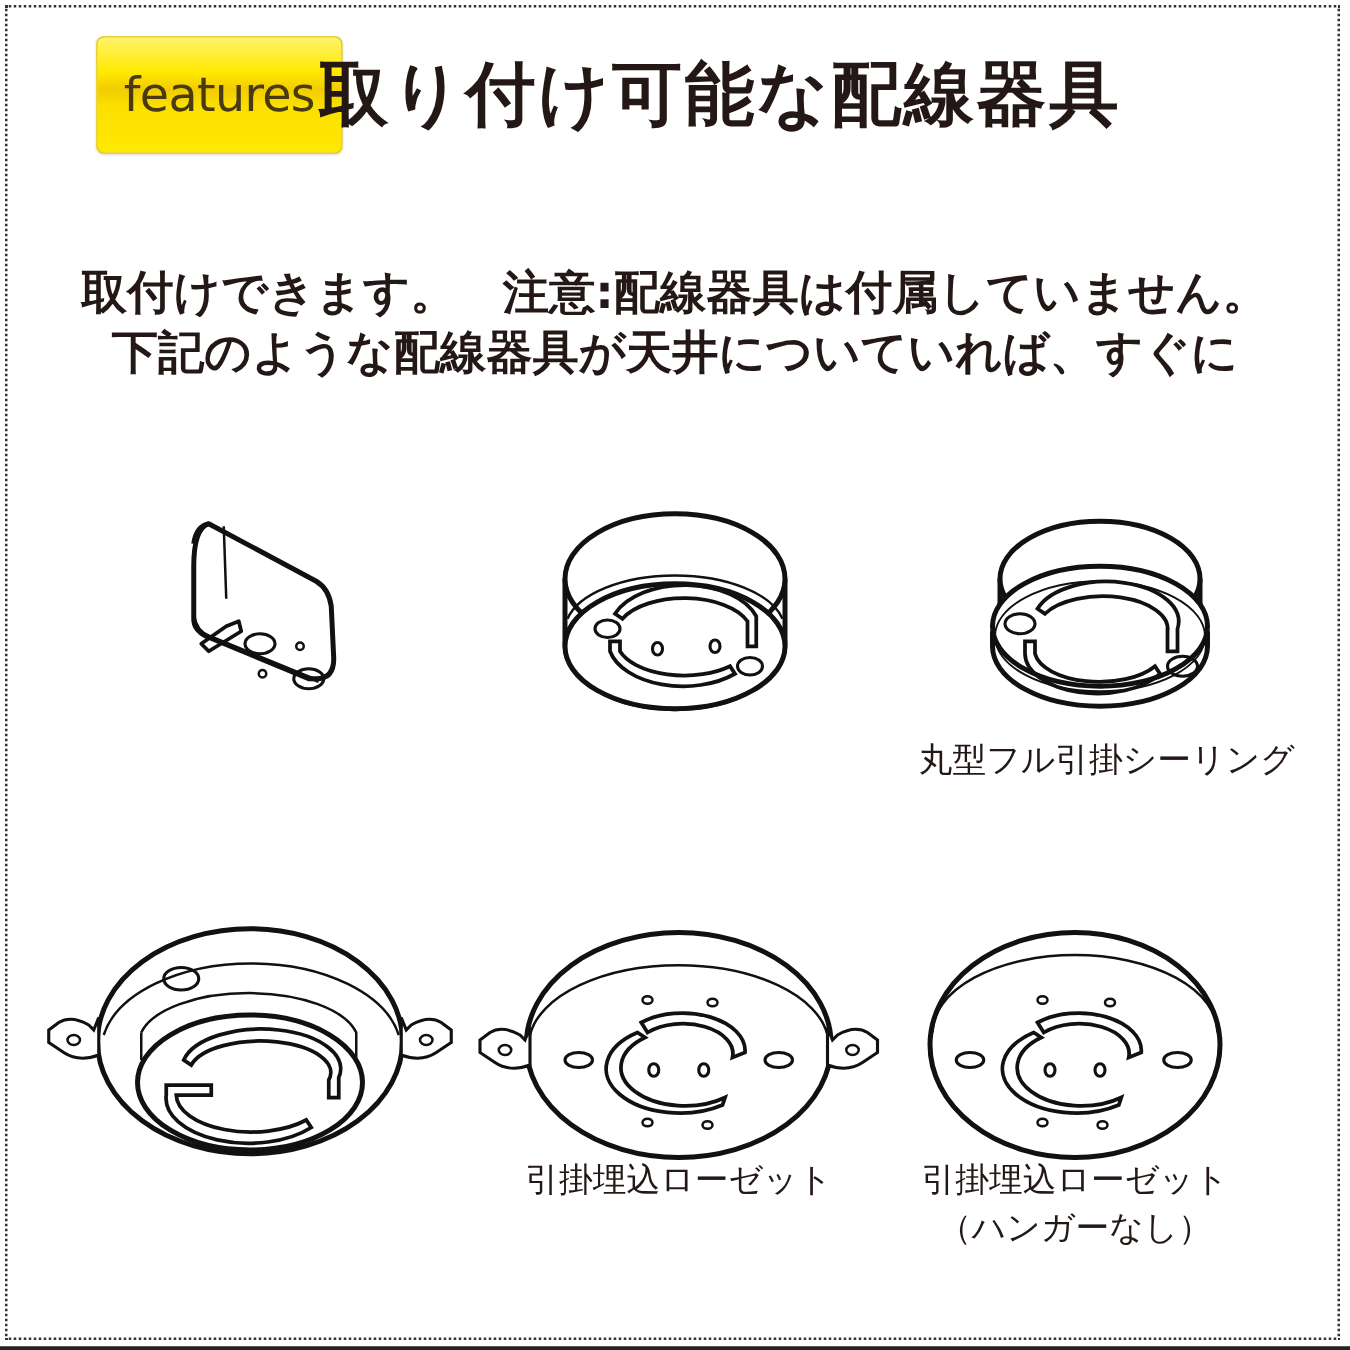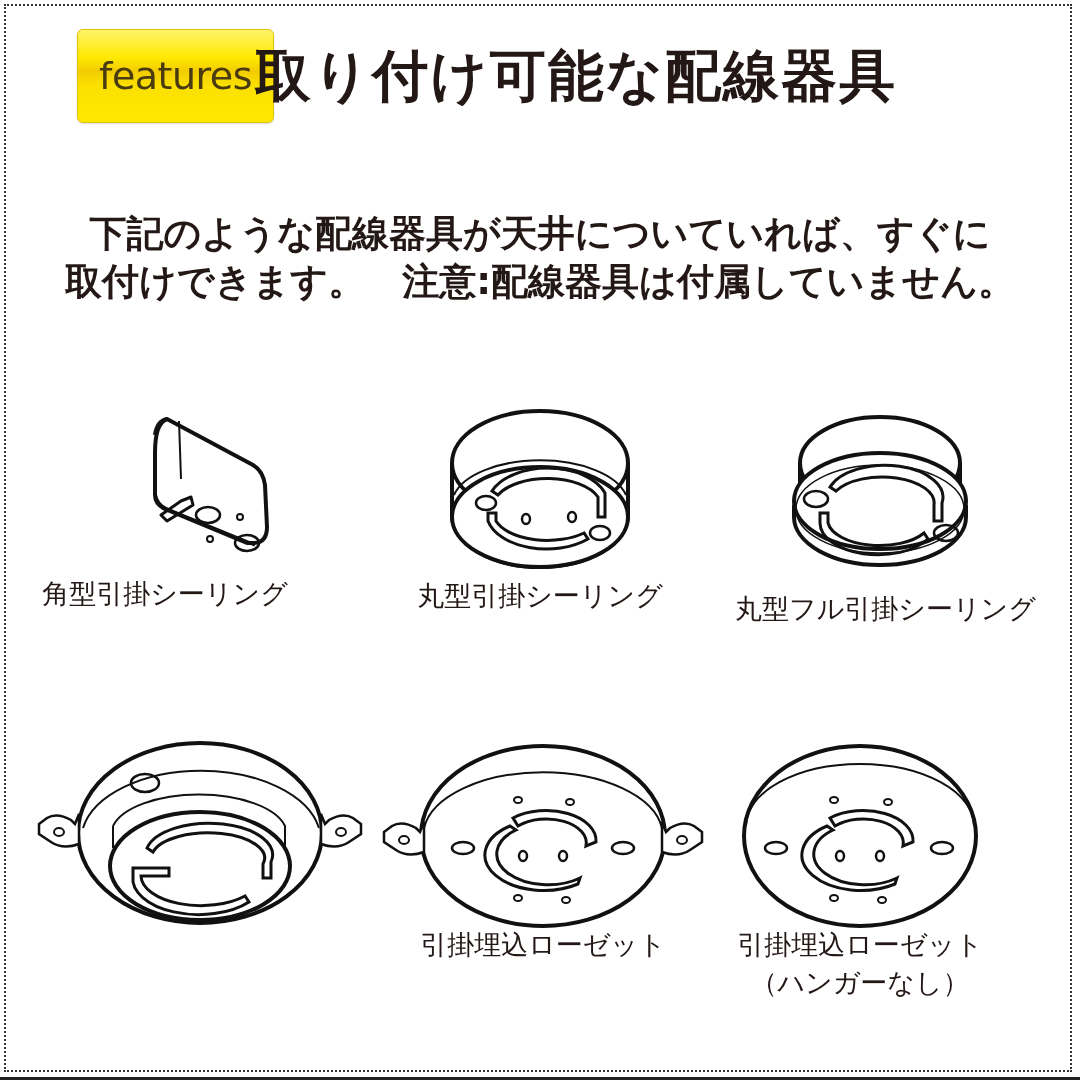--- a/index.html
+++ b/index.html
@@ -28,57 +28,55 @@
 
 <div class="frame"></div>
 <div class="bottom-strip"></div>
 
 <div class="badge">
   <span>features</span>
 </div>
 <div class="title">取り付け可能な配線器具</div>
 
 <div class="intro">
+  <div>取付けできます。　注意:配線器具は付属していません。</div>
   <div>下記のような配線器具が天井についていれば、すぐに</div>
-  <div>取付けできます。　注意:配線器具は付属していません。</div>
 </div>
 
 <div class="item" style="left:60px; top:405px; width:270px;">
   <svg width="200" height="160" viewBox="0 0 200 160">
     <g fill="none" stroke="#111" stroke-width="4" stroke-linejoin="round">
       <path d="M72 14 L158 60 Q168 66 170 80 L172 122 Q172 138 158 138 L152 138 L70 104 Q60 99 60 90 L60 48 Q60 18 72 14 Z" fill="#fff"></path>
       <path d="M60 88 Q62 100 72 104 L160 140" stroke-width="3"></path>
       <path d="M72 14 Q62 16 60 30"></path>
       <line x1="84" y1="16" x2="86" y2="74" stroke-width="2"></line>
       <path d="M66 110 L86 96 L96 92 L98 100 L72 116 Z" stroke-width="3"></path>
       <ellipse cx="113" cy="110" rx="12" ry="8" stroke-width="2.5"></ellipse>
       <circle cx="145" cy="112" r="3" stroke-width="2"></circle>
       <circle cx="115" cy="134" r="3" stroke-width="2"></circle>
       <ellipse cx="152" cy="138" rx="12" ry="8" stroke-width="2.5"></ellipse>
     </g>
   </svg>
-  <div class="label" style="margin-top:10px; margin-left:-60px;">角型引掛シーリング</div>
 </div>
 
 <div class="item" style="left:405px; top:405px; width:270px;">
   <svg width="200" height="170" viewBox="0 0 200 170">
     <g fill="none" stroke="#111" stroke-width="4">
       <path d="M12 58 L12 110 A88 52 0 0 0 188 110 L188 58" fill="#fff"></path>
       <ellipse cx="100" cy="58" rx="88" ry="52" fill="#fff"></ellipse>
       <path d="M14 90 A88 44 0 0 1 186 90" stroke-width="2"></path>
       <ellipse cx="100" cy="112" rx="88" ry="50" fill="#fff"></ellipse>
       <path d="M52 86 A60 36 0 0 1 165 88 L165 112 L158 112 L158 92 A54 28 0 0 0 58 90 Z" stroke-width="3"></path>
       <path d="M48 108 L48 116 A60 36 0 0 0 148 134 L144 128 A54 28 0 0 1 56 116 L56 108 Z" stroke-width="3"></path>
       <ellipse cx="46" cy="98" rx="10" ry="7" stroke-width="2.5"></ellipse>
       <ellipse cx="160" cy="128" rx="10" ry="7" stroke-width="2.5"></ellipse>
       <ellipse cx="86" cy="114" rx="4" ry="5" stroke-width="2.5"></ellipse>
       <ellipse cx="132" cy="112" rx="4" ry="5" stroke-width="2.5"></ellipse>
     </g>
   </svg>
-  <div class="label" style="margin-top:2px;">丸型引掛シーリング</div>
 </div>
 
 <div class="item" style="left:735px; top:405px; width:290px;">
   <svg width="200" height="170" viewBox="0 0 200 170">
     <g fill="none" stroke="#111" stroke-width="4">
       <path d="M20 58 L20 90 M180 58 L180 90"></path>
       <ellipse cx="100" cy="58" rx="80" ry="46" fill="#fff"></ellipse>
       <path d="M14 100 L14 112 A86 48 0 0 0 186 112 L186 100" fill="#fff"></path>
       <ellipse cx="100" cy="96" rx="86" ry="48" fill="#fff"></ellipse>
       <ellipse cx="100" cy="104" rx="84" ry="44" stroke-width="1.5"></ellipse>

